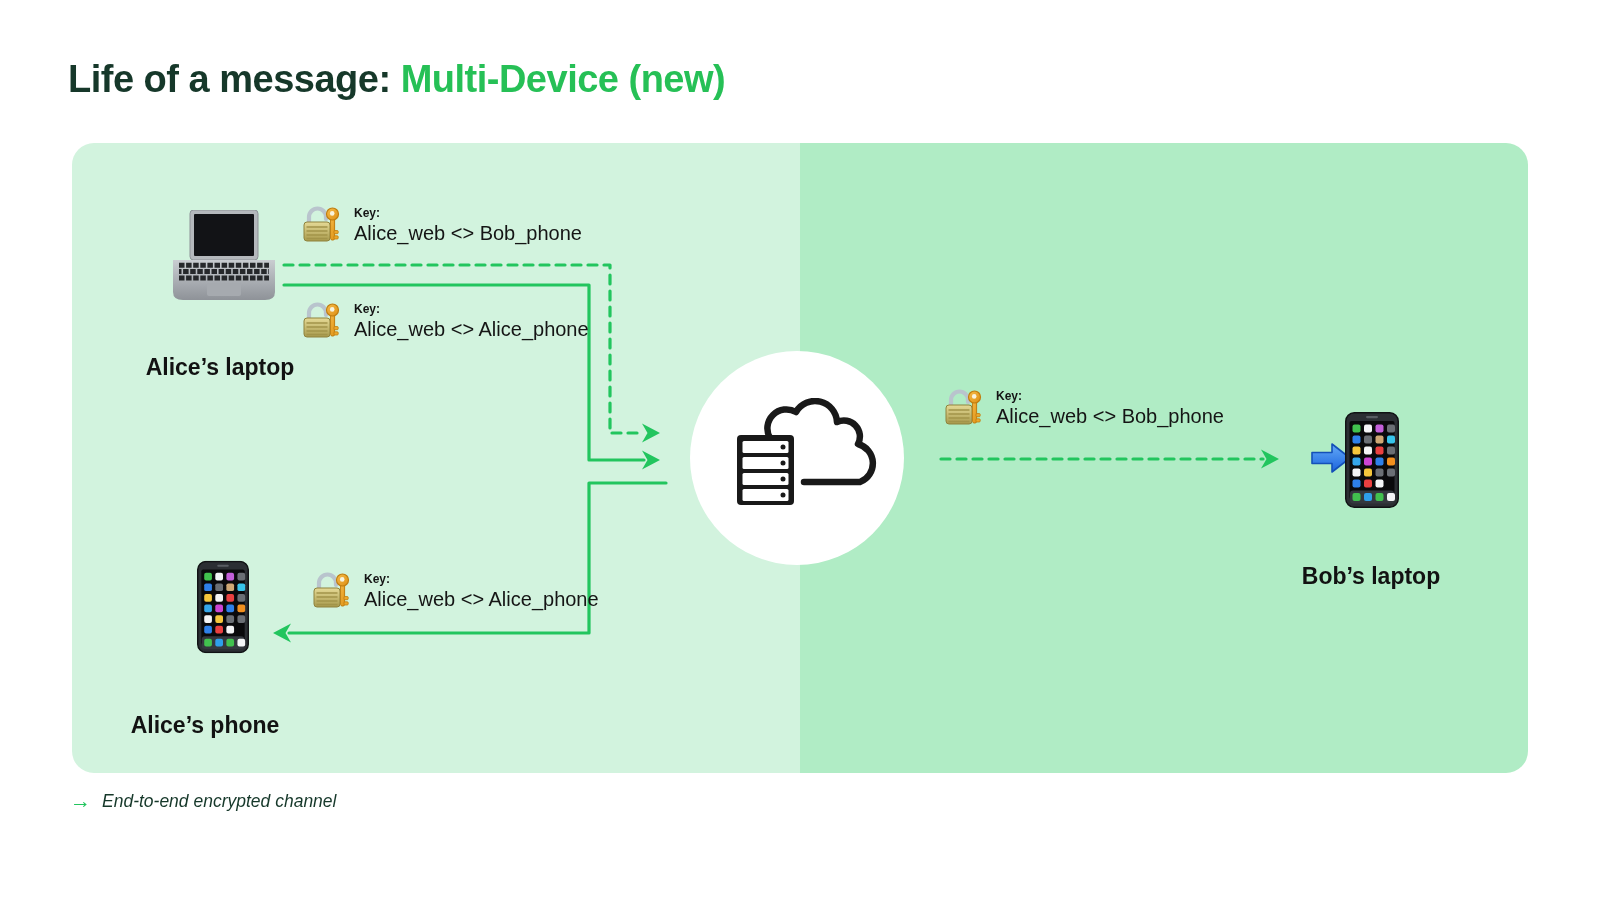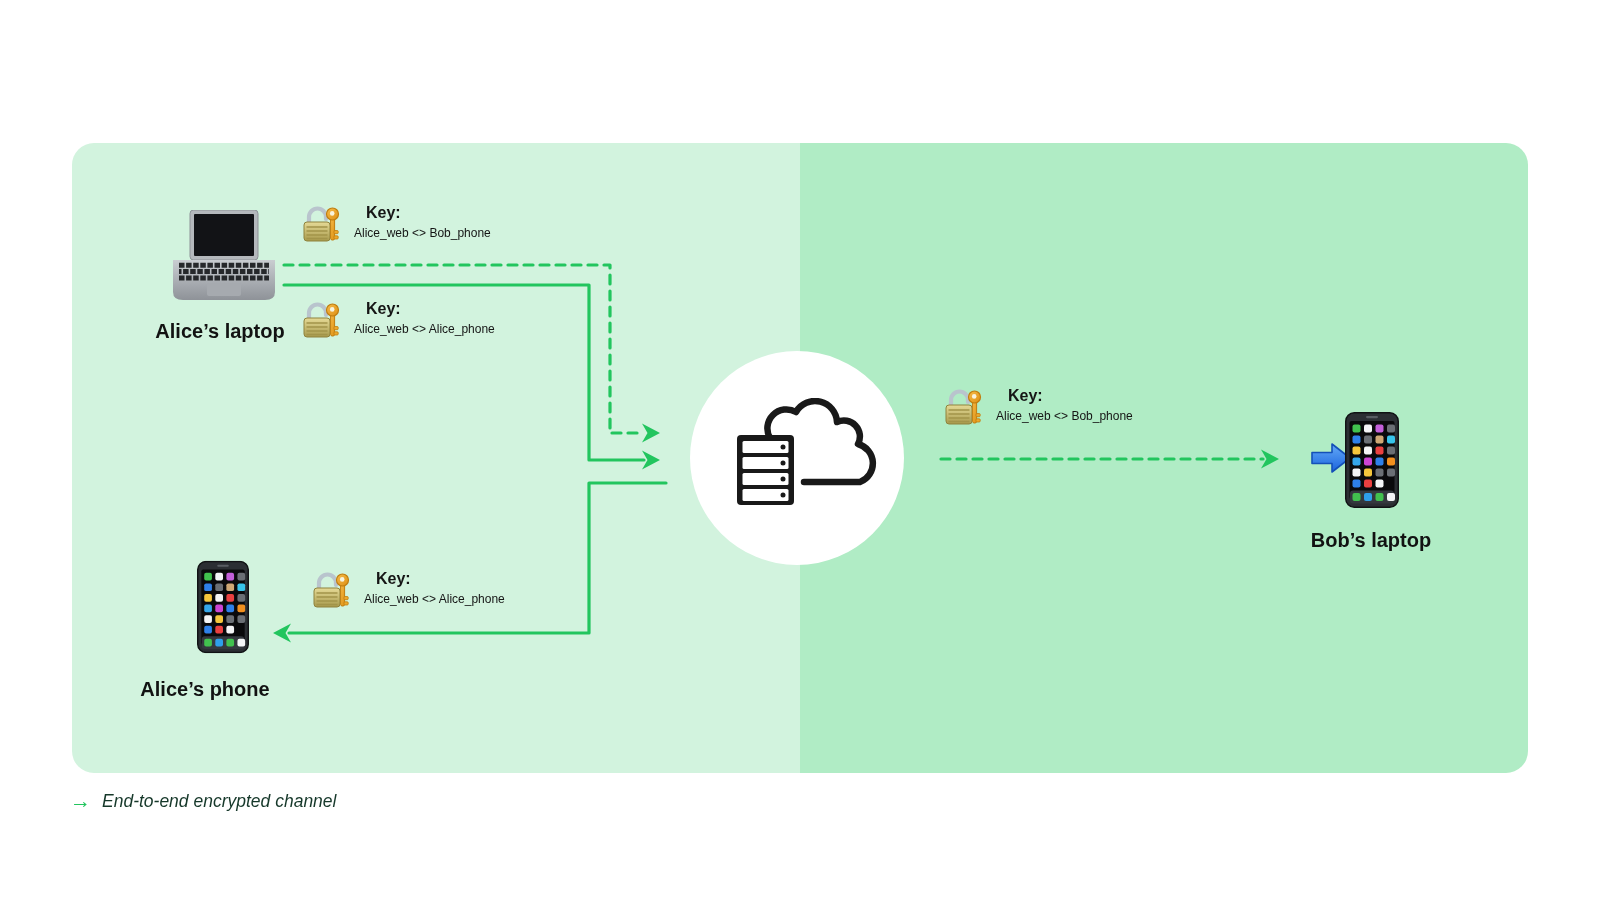--- a/index.html
+++ b/index.html
@@ -24,27 +24,27 @@
   .wires{position:absolute;left:0;top:0;width:1600px;height:900px;pointer-events:none;}
   .ln{fill:none;stroke:var(--accent);stroke-width:3.2;stroke-linecap:round;stroke-linejoin:round;}
   .dashed{stroke-dasharray:9 7;}
   .ah{fill:var(--accent);stroke:none;}
 
   .server-circle{position:absolute;left:690px;top:351px;width:214px;height:214px;
                  background:#fff;border-radius:50%;}
   .server-icon{position:absolute;left:35px;top:47px;width:155px;height:118px;}
 
   .icon-abs{position:absolute;}
-  .node-label{position:absolute;font-size:20px;font-weight:700;color:#121212;text-align:center;}
+  .node-label{position:absolute;font-size:23px;font-weight:700;color:#121212;text-align:center;margin-top:34px;}
 
   .key{position:absolute;display:flex;align-items:flex-start;gap:14px;}
   .lock{width:38px;height:40px;flex:0 0 38px;}
   .lock svg{width:38px;height:40px;display:block;}
-  .klabel{font-size:16px;font-weight:700;color:var(--ink);line-height:20px;margin-left:12px;}
-  .kpair{font-size:12px;color:var(--ink);line-height:20px;}
+  .klabel{font-size:12px;font-weight:700;color:var(--ink);line-height:20px;}
+  .kpair{font-size:20px;color:var(--ink);line-height:20px;}
 
   .legend{position:absolute;left:70px;top:790px;display:flex;align-items:center;gap:11px;}
   .legend-arrow{color:var(--accent);font-size:21px;font-weight:700;line-height:22px;}
   .legend-label{font-size:17.5px;color:var(--title-dark);line-height:22px;font-style:italic;}
 </style>
 </head>
 <body>
 
 <div class="canvas">
 
@@ -109,20 +109,21 @@
         </g>
         <rect x="5" y="78.5" width="44" height="13" rx="3" fill="#34383e"></rect>
         <rect x="7.5" y="81" width="8" height="8" rx="2" fill="#41c14e"></rect>
           <rect x="19" y="81" width="8" height="8" rx="2" fill="#2e9fea"></rect>
           <rect x="30.5" y="81" width="8" height="8" rx="2" fill="#41c14e"></rect>
           <rect x="42" y="81" width="8" height="8" rx="2" fill="#f4f5f7"></rect>
       </symbol>
     </defs>
   </svg>
 
+  <h1 class="title"><span>Life of a message: </span><span class="hl">Multi-Device (new)</span></h1>
 
   <div class="panel">
     <div class="half left"></div>
     <div class="half right"></div>
   </div>
 
   <svg class="wires" viewBox="0 0 1600 900">
     <path class="ln dashed" d="M284 265 H610 V433 H644"></path>
     <path class="ah" d="M660 433 L642 423.5 L647.5 433 L642 442.5 Z"></path>
     <path class="ln" d="M284 285 H589 V460 H644"></path>

